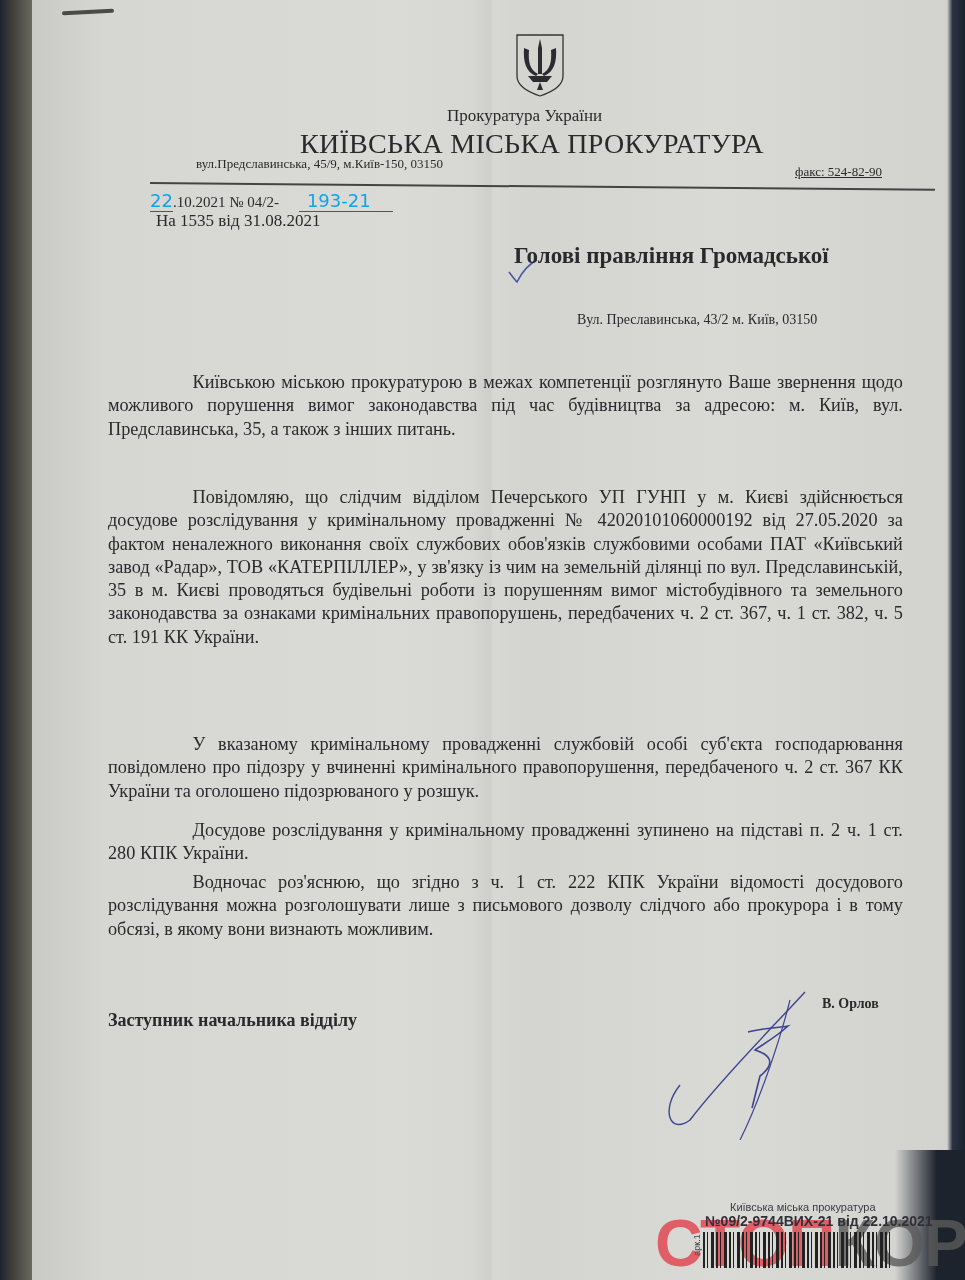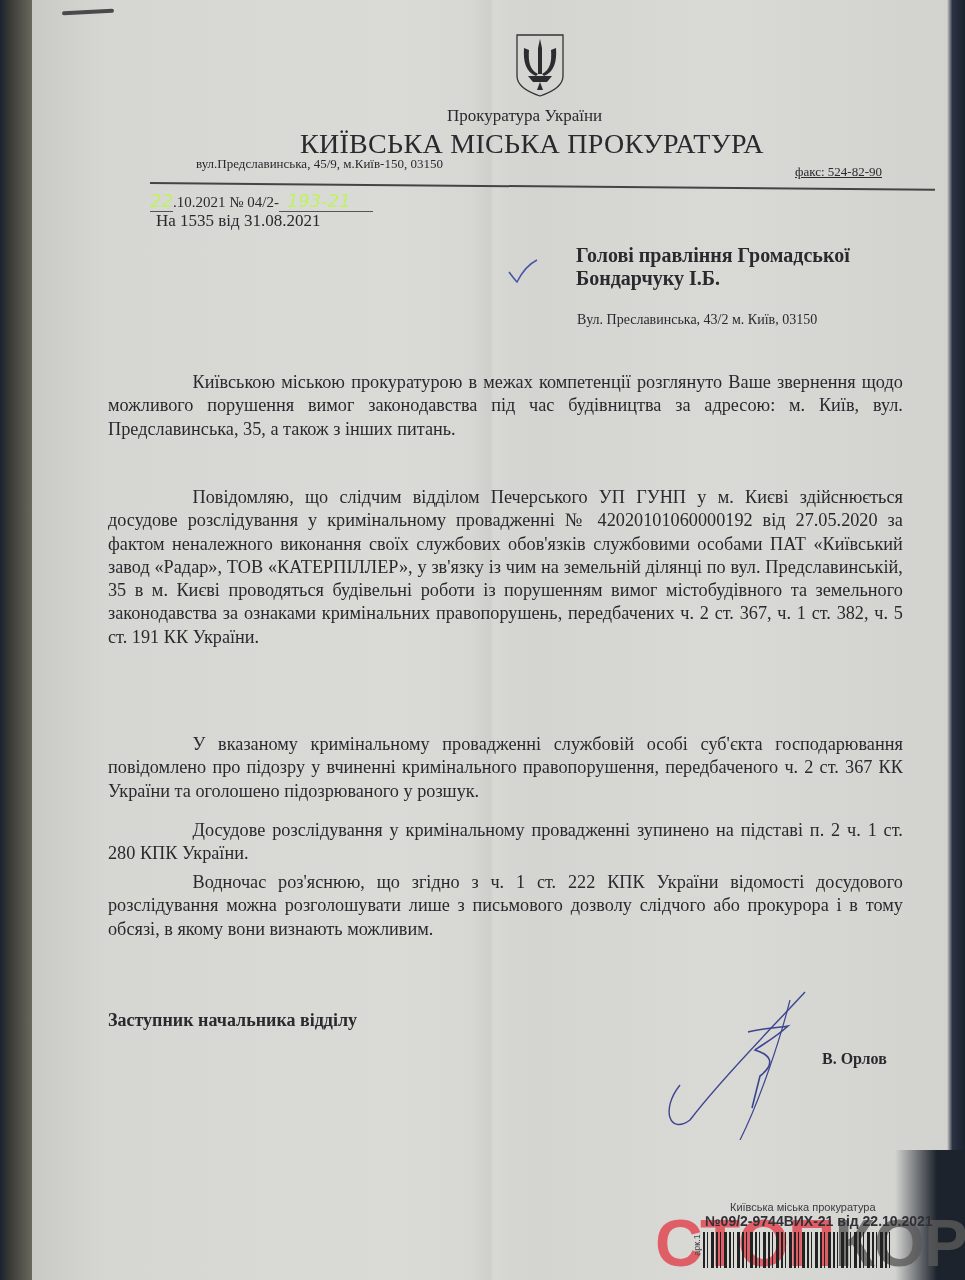--- a/index.html
+++ b/index.html
@@ -30,38 +30,38 @@
 
   .abs { position:absolute; color:#2a2a2e; }
   .emblem { position:absolute; left:514px; top:32px; width:52px; height:66px; }
   .org-parent { left:447px; top:106px; font-size:17px; }
   .org-name { left:300px; top:128px; font-size:28px; letter-spacing:0.3px; }
   .addr { left:196px; top:156px; font-size:13px; }
   .fax { left:795px; top:164px; font-size:13px;text-decoration:underline; }
   .hr { position:absolute; left:150px; top:182px; width:785px; height:1.5px; background:#444; transform:rotate(0.5deg); transform-origin:left; }
 
   .outdate { left:150px; top:190px; font-size:15px; }
-  .hand { color:#bef264; font-family:"DejaVu Sans", sans-serif; font-style:italic; font-size:18px; }
+  .hand { color:#0ea5e9; font-family:"DejaVu Sans", sans-serif; font-size:18px; }
   .uline { border-bottom:1px solid #555; display:inline-block; }
   .inref { left:156px; top:211px; font-size:17px; }
 
-  .recipient { left:576px; top:244px; font-weight:bold; font-size:20px; line-height:23px; }
+  .recipient { left:514px; top:244px; font-weight:bold; font-size:23px; line-height:23px;text-align:right; }
   .recipient-addr { left:545px; top:312px; font-size:14px;margin-left:32px; }
   .tick { position:absolute; left:507px; top:258px; width:32px; height:26px; }
 
   .body-text { position:absolute; left:108px; width:828px; font-size:19px; line-height:23.3px; text-align:justify; color:#2a2a2e; transform:scaleX(0.96); transform-origin:left top; }
   .body-text p { margin:0 0 1px 0; text-indent:88px; }
   .p1 { top:370px; }
   .p2 { top:485px; }
   .p3 { top:732px; }
   .p4 { top:818px; }
   .p5 { top:870px; }
 
   .sign-title { left:108px; top:1008px; font-weight:bold; font-size:18px; line-height:24px; }
-  .signer { left:822px; top:1050px; font-weight:bold; font-size:16px; }
+  .signer { left:822px; top:996px; font-weight:bold; font-size:14px; }
   .signature { position:absolute; left:640px; top:990px; width:180px; height:150px; }
   .stamp-org { left:730px; top:1201px; font-size:11px; font-family:"Liberation Sans", sans-serif; color:#3b3b40; }
   .stamp-num { left:705px; top:1213px; font-size:14px; font-weight:bold; font-family:"Liberation Sans", sans-serif; color:#303036; }
   .barcode { position:absolute; left:703px; top:1232px; width:190px; height:36px;
     background:repeating-linear-gradient(90deg,#222 0 2px,transparent 2px 4px,#222 4px 5px,transparent 5px 8px,#222 8px 11px,transparent 11px 13px); }
   .side-lbl { left:686px; top:1240px; font-size:9px; transform:rotate(-90deg); color:#444; font-family:"Liberation Sans", sans-serif; }
   .watermark { position:absolute; left:655px; top:1205px; font-family:"Liberation Sans", sans-serif; font-weight:bold; font-size:66px; letter-spacing:-1px; }
   .wm-red { color:rgba(226,60,70,0.78); }
   .wm-grey { color:rgba(90,90,90,0.8); }
 </style>
@@ -83,30 +83,29 @@
   <path d="M14 44 H38 L33 50 H19 Z" fill="#2b2b30"></path>
   <path d="M26 50 L29 58 H23 Z" fill="#2b2b30"></path>
 </svg>
 <div class="abs org-parent">Прокуратура України</div>
 <div class="abs org-name">КИЇВСЬКА МІСЬКА ПРОКУРАТУРА</div>
 <div class="abs addr">вул.Предславинська, 45/9, м.Київ-150, 03150</div>
 <div class="abs fax">факс: 524-82-90</div>
 <div class="hr"></div>
 
 <div class="abs outdate">
-  <span class="hand uline">22</span><span>.10.2021 № 04/2-</span><span class="hand uline" style="padding:0 22px 0 8px;">193-21</span>
+  <span class="hand uline">22</span><span>.10.2021 № 04/2-</span><span class="hand uline" style="padding:0 22px 0 8px;margin-left:20px;">193-21</span>
 </div>
 <div class="abs inref">На 1535 від 31.08.2021</div>
 
 <svg class="tick" viewBox="0 0 32 26">
   <path d="M2 14 C5 18 8 22 10 24 C15 14 22 6 30 2" fill="none" stroke="#4b55a8" stroke-width="1.6"></path>
 </svg>
 <div class="abs recipient">
   <div>Голові правління Громадської</div>
-  <div>Бондарчуку І.Б.</div>
 </div>
 <div class="abs recipient-addr">Вул. Преславинська, 43/2 м. Київ, 03150</div>
 
 <div class="body-text p1">
     <p>Київською міською прокуратурою в межах компетенції розглянуто Ваше звернення щодо можливого порушення вимог законодавства під час будівництва за адресою: м. Київ, вул. Предславинська, 35, а також з інших питань.</p>
   </div>
 <div class="body-text p2">
     <p>Повідомляю, що слідчим відділом Печерського УП ГУНП у м. Києві здійснюється досудове розслідування у кримінальному провадженні № 42020101060000192 від 27.05.2020 за фактом неналежного виконання своїх службових обов'язків службовими особами ПАТ «Київський завод «Радар», ТОВ «КАТЕРПІЛЛЕР», у зв'язку із чим на земельній ділянці по вул. Предславинській, 35 в м. Києві проводяться будівельні роботи із порушенням вимог містобудівного та земельного законодавства за ознаками кримінальних правопорушень, передбачених ч. 2 ст. 367, ч. 1 ст. 382, ч. 5 ст. 191 КК України.</p>
   </div>
 <div class="body-text p3">

